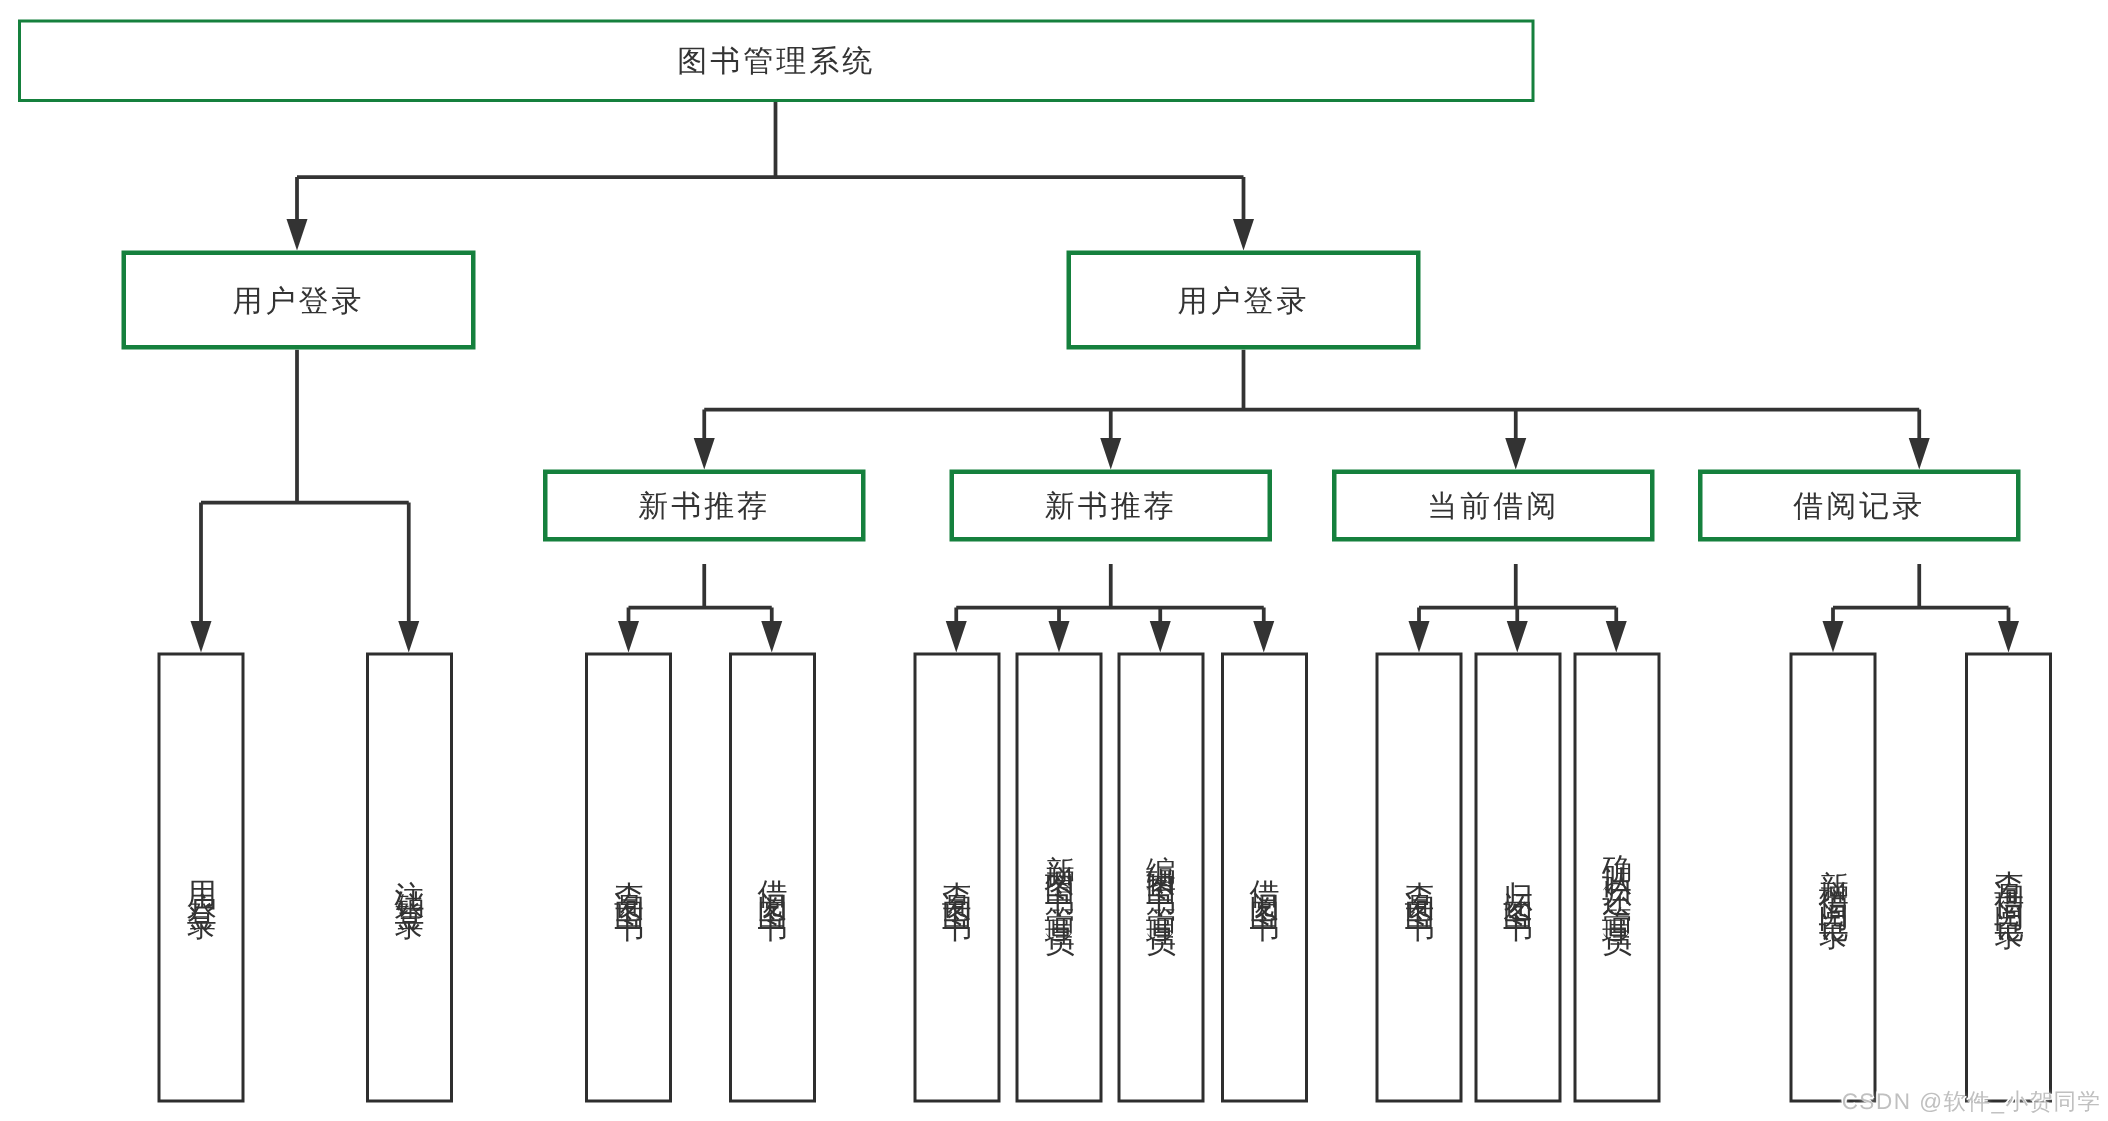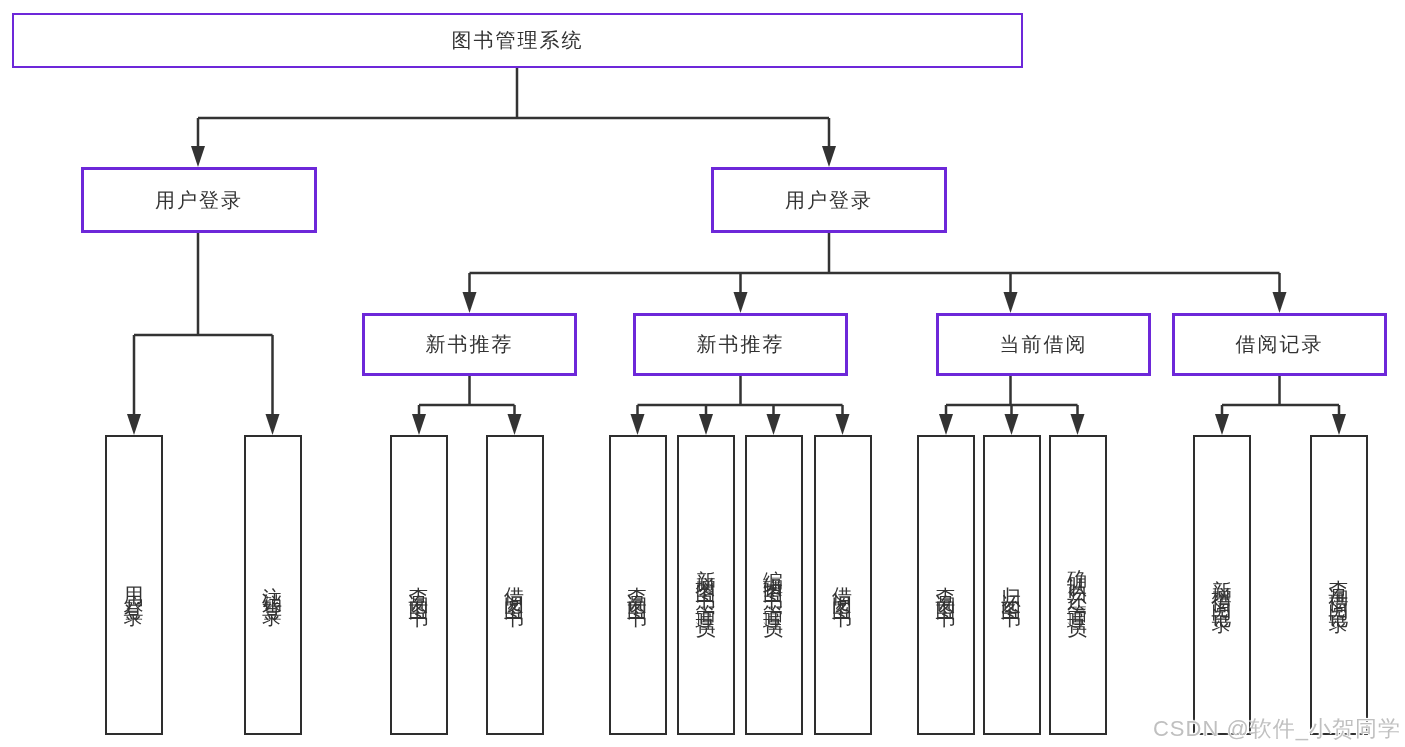--- a/index.html
+++ b/index.html
@@ -9,52 +9,52 @@
     height: 747px;
     background: #ffffff;
     font-family: "Liberation Sans", "DejaVu Sans", sans-serif;
     overflow: hidden;
   }
   .wires { position: absolute; left: 0; top: 0; width: 1405px; height: 747px; }
   .node {
     position: absolute;
     box-sizing: border-box;
     background: #ffffff;
-    border: 2px solid #6d28d9;
+    border: 2px solid #15803d;
     color: #333333;
     display: flex;
     align-items: center;
     justify-content: center;
     font-size: 20px;
     letter-spacing: 2px;
     white-space: nowrap;
   }
   .root { left: 12px; top: 13px; width: 1011px; height: 55px; }
   .lv2  { top: 167px; width: 236px; height: 66px; border-width: 3px; }
-  .lv3  { top: 313px; width: 215px; height: 63px; border-width: 3px; }
+  .lv3  { top: 313px; width: 215px; height: 48px; border-width: 3px; }
   .leaf {
     position: absolute;
     box-sizing: border-box;
     top: 435px;
     width: 58px;
     height: 300px;
     background: #ffffff;
     border: 2px solid #2e2e2e;
     color: #333333;
     writing-mode: vertical-rl;
     text-align: center;
     line-height: 54px;
     font-size: 20px;
     letter-spacing: 7px;
   }
   .watermark {
     position: absolute;
     right: 4px;
     bottom: 3px;
-    font-size: 22px;
+    font-size: 15px;
     color: #c0c0c0;
     letter-spacing: 1px;
     text-shadow: 1px 1px 0 #ffffff, -1px -1px 0 #ffffff, 0 0 3px #ffffff;
     white-space: nowrap;
   }
 </style>
 </head>
 <body>
 
 <div class="canvas">
@@ -91,22 +91,22 @@
     </g>
   </svg>
 
   <div class="node root">图书管理系统</div>
 
   <div class="node lv2" style="left:81px">用户登录</div>
   <div class="node lv2" style="left:711px">用户登录</div>
 
   <div class="node lv3" style="left:362px">新书推荐</div>
   <div class="node lv3" style="left:633px">新书推荐</div>
-  <div class="node lv3" style="left:936px">当前借阅</div>
-  <div class="node lv3" style="left:1172px">借阅记录</div>
+  <div class="node lv3" style="left:888px">当前借阅</div>
+  <div class="node lv3" style="left:1132px">借阅记录</div>
 
   <div class="leaf" style="left:105px">用户登录</div>
   <div class="leaf" style="left:243.5px">注销登录</div>
 
   <div class="leaf" style="left:390px">查询图书</div>
   <div class="leaf" style="left:485.5px">借阅图书</div>
 
   <div class="leaf" style="left:608.5px">查询图书</div>
   <div class="leaf" style="left:677px">新增图书（管理员）</div>
   <div class="leaf" style="left:744.5px">编辑图书（管理员）</div>

